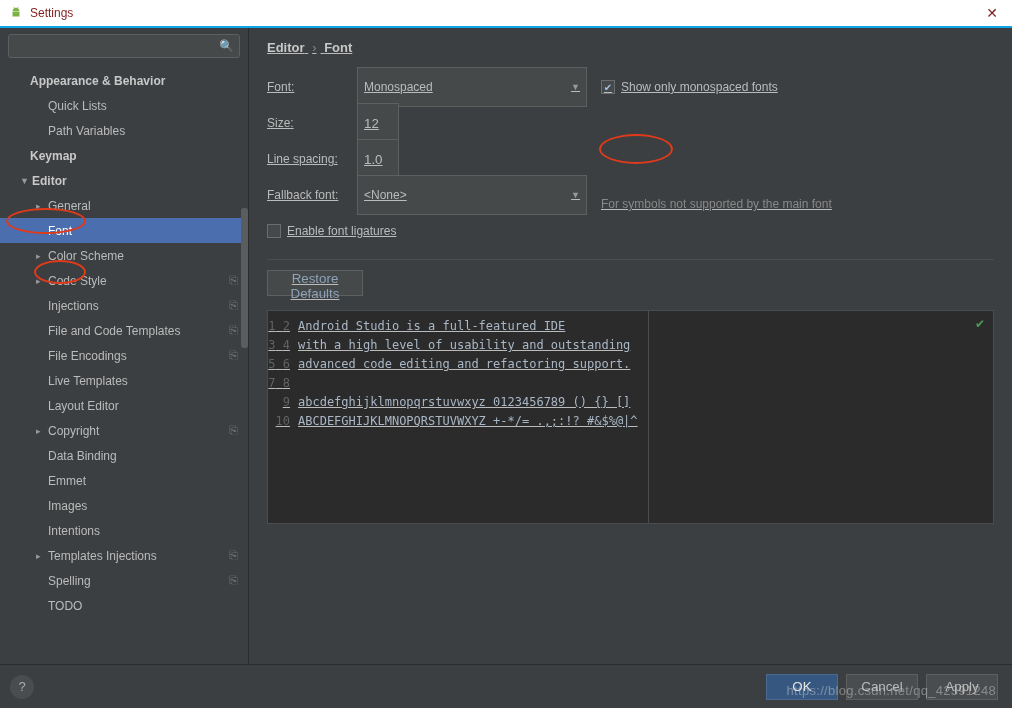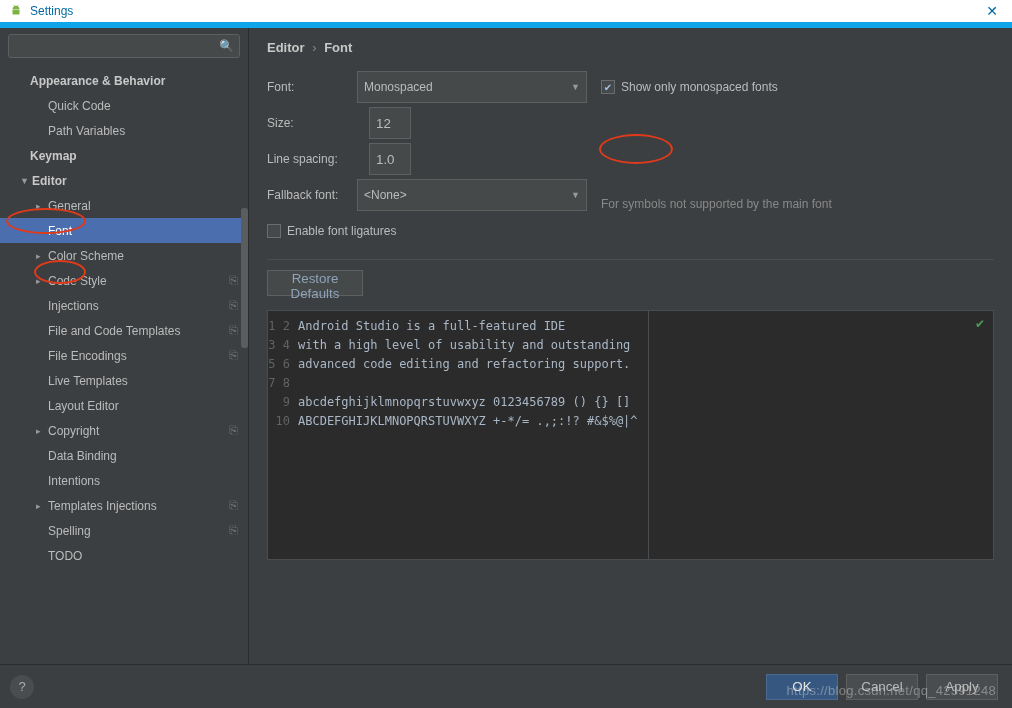--- a/index.html
+++ b/index.html
@@ -8,24 +8,24 @@
     font-family: "Segoe UI", Arial, sans-serif;
     font-size: 12px;
     background: #3c3f41;
     color: #bbbbbb;
     overflow: hidden;
     display: flex; flex-direction: column;
   }
   .title-bar {
     height: 28px;
     background: #fff;
-    color: #0369a1;
+    color: #7f1d1d;
     display: flex; align-items: center;
     padding: 0 8px;
-    border-bottom: 6px solid #0ea5e9;
+    border-bottom: 2px solid #0ea5e9;
   }
   .title-bar .android-icon {
     width: 16px; height: 16px;
     margin-right: 6px;
     display: flex; align-items: center; justify-content: center;
   }
   .title-bar .title { font-size: 12px; flex: 1; }
   .title-bar .close {
     font-size: 14px; cursor: default; padding: 0 6px;
   }
@@ -95,20 +95,21 @@
   }
   .annot.a1 { left: 6px; top: 180px; width: 80px; height: 26px; border-radius: 50%/50%; }
   .annot.a2 { left: 34px; top: 232px; width: 52px; height: 24px; border-radius: 50%/50%; }
 
   
   .content {
     flex: 1;
     display: flex; flex-direction: column;
     padding: 0 0 0 0;
     position: relative;
+    text-decoration: underline;
   }
   .breadcrumb {
     padding: 12px 18px 10px 18px;
     font-weight: bold; color: #c8c8c8;
     font-size: 13px;
   }
   .breadcrumb .sep { color: #888; margin: 0 4px; font-weight: normal; }
   .form {
     padding: 4px 18px;
   }
@@ -116,26 +117,26 @@
     display: flex; align-items: center;
     height: 36px;
   }
   .form-row .label {
     width: 90px; color: #bbb;
   }
   .dd, .num-input {
     background: #45494a;
     border: 1px solid #5e6060;
     color: #bbb;
-    height: 32px;
+    height: 40px;
     padding: 0 6px;
   }
   .dd { width: 230px; display: flex; align-items: center; }
   .dd .dd-arrow { margin-left: auto; color: #999; font-size: 9px; }
-  .num-input { width: 42px; margin-left: 12px; }
+  .num-input { width: 42px; }
   .checkbox {
     display: inline-flex; align-items: center; margin-left: 14px;
   }
   .checkbox .box {
     width: 14px; height: 14px; border: 1px solid #6a6d6f;
     background: #45494a; margin-right: 6px;
     display: flex; align-items: center; justify-content: center;
     font-size: 10px; color: #a8c0e8;
   }
   .hint { color: #888; margin-left: 14px; margin-top: 18px; }
@@ -146,21 +147,21 @@
     border: 1px solid #5e6060;
     color: #8fa3b8;
     height: 26px; padding: 0 12px;
     width: 96px;
     text-align: center;
   }
   .preview {
     margin: 4px 18px 0 18px;
     background: #2b2b2b;
     border: 1px solid #4a4d4f;
-    height: 250px;
+    height: 214px;
     display: flex;
     position: relative;
     overflow: hidden;
   }
   .gutter {
     width: 26px;
     background: #2b2b2b;
     color: #606366;
     font-family: "Consolas", monospace;
     font-size: 12px;
@@ -252,21 +253,21 @@
   <div class="sidebar">
     <div class="search-wrap">
       <input class="search-input" type="text" placeholder="" style="">
       <span class="search-icon">🔍</span>
     </div>
     <div class="tree">
       <div class="tree-item level-1">
           <span>Appearance &amp; Behavior</span>
         </div>
       <div class="tree-item child">
-          <span>Quick Code</span>
+          <span>Quick Lists</span>
         </div>
       <div class="tree-item child">
           <span>Path Variables</span>
         </div>
       <div class="tree-item level-1">
           <span>Keymap</span>
         </div>
       <div class="tree-item level-1" style="padding-left:20px">
           <span class="arrow">▼</span>
           <span>Editor</span>
@@ -305,20 +306,26 @@
       <div class="tree-item child">
           <span>Layout Editor</span>
         </div>
       <div class="tree-item child expandable">
           <span class="arrow">▸</span>
           <span>Copyright</span>
           <span class="copy-badge">⎘</span>
         </div>
       <div class="tree-item child">
           <span>Data Binding</span>
+        </div>
+      <div class="tree-item child">
+          <span>Emmet</span>
+        </div>
+      <div class="tree-item child">
+          <span>Images</span>
         </div>
       <div class="tree-item child">
           <span>Intentions</span>
         </div>
       <div class="tree-item child expandable">
           <span class="arrow">▸</span>
           <span>Templates Injections</span>
           <span class="copy-badge">⎘</span>
         </div>
       <div class="tree-item child">

